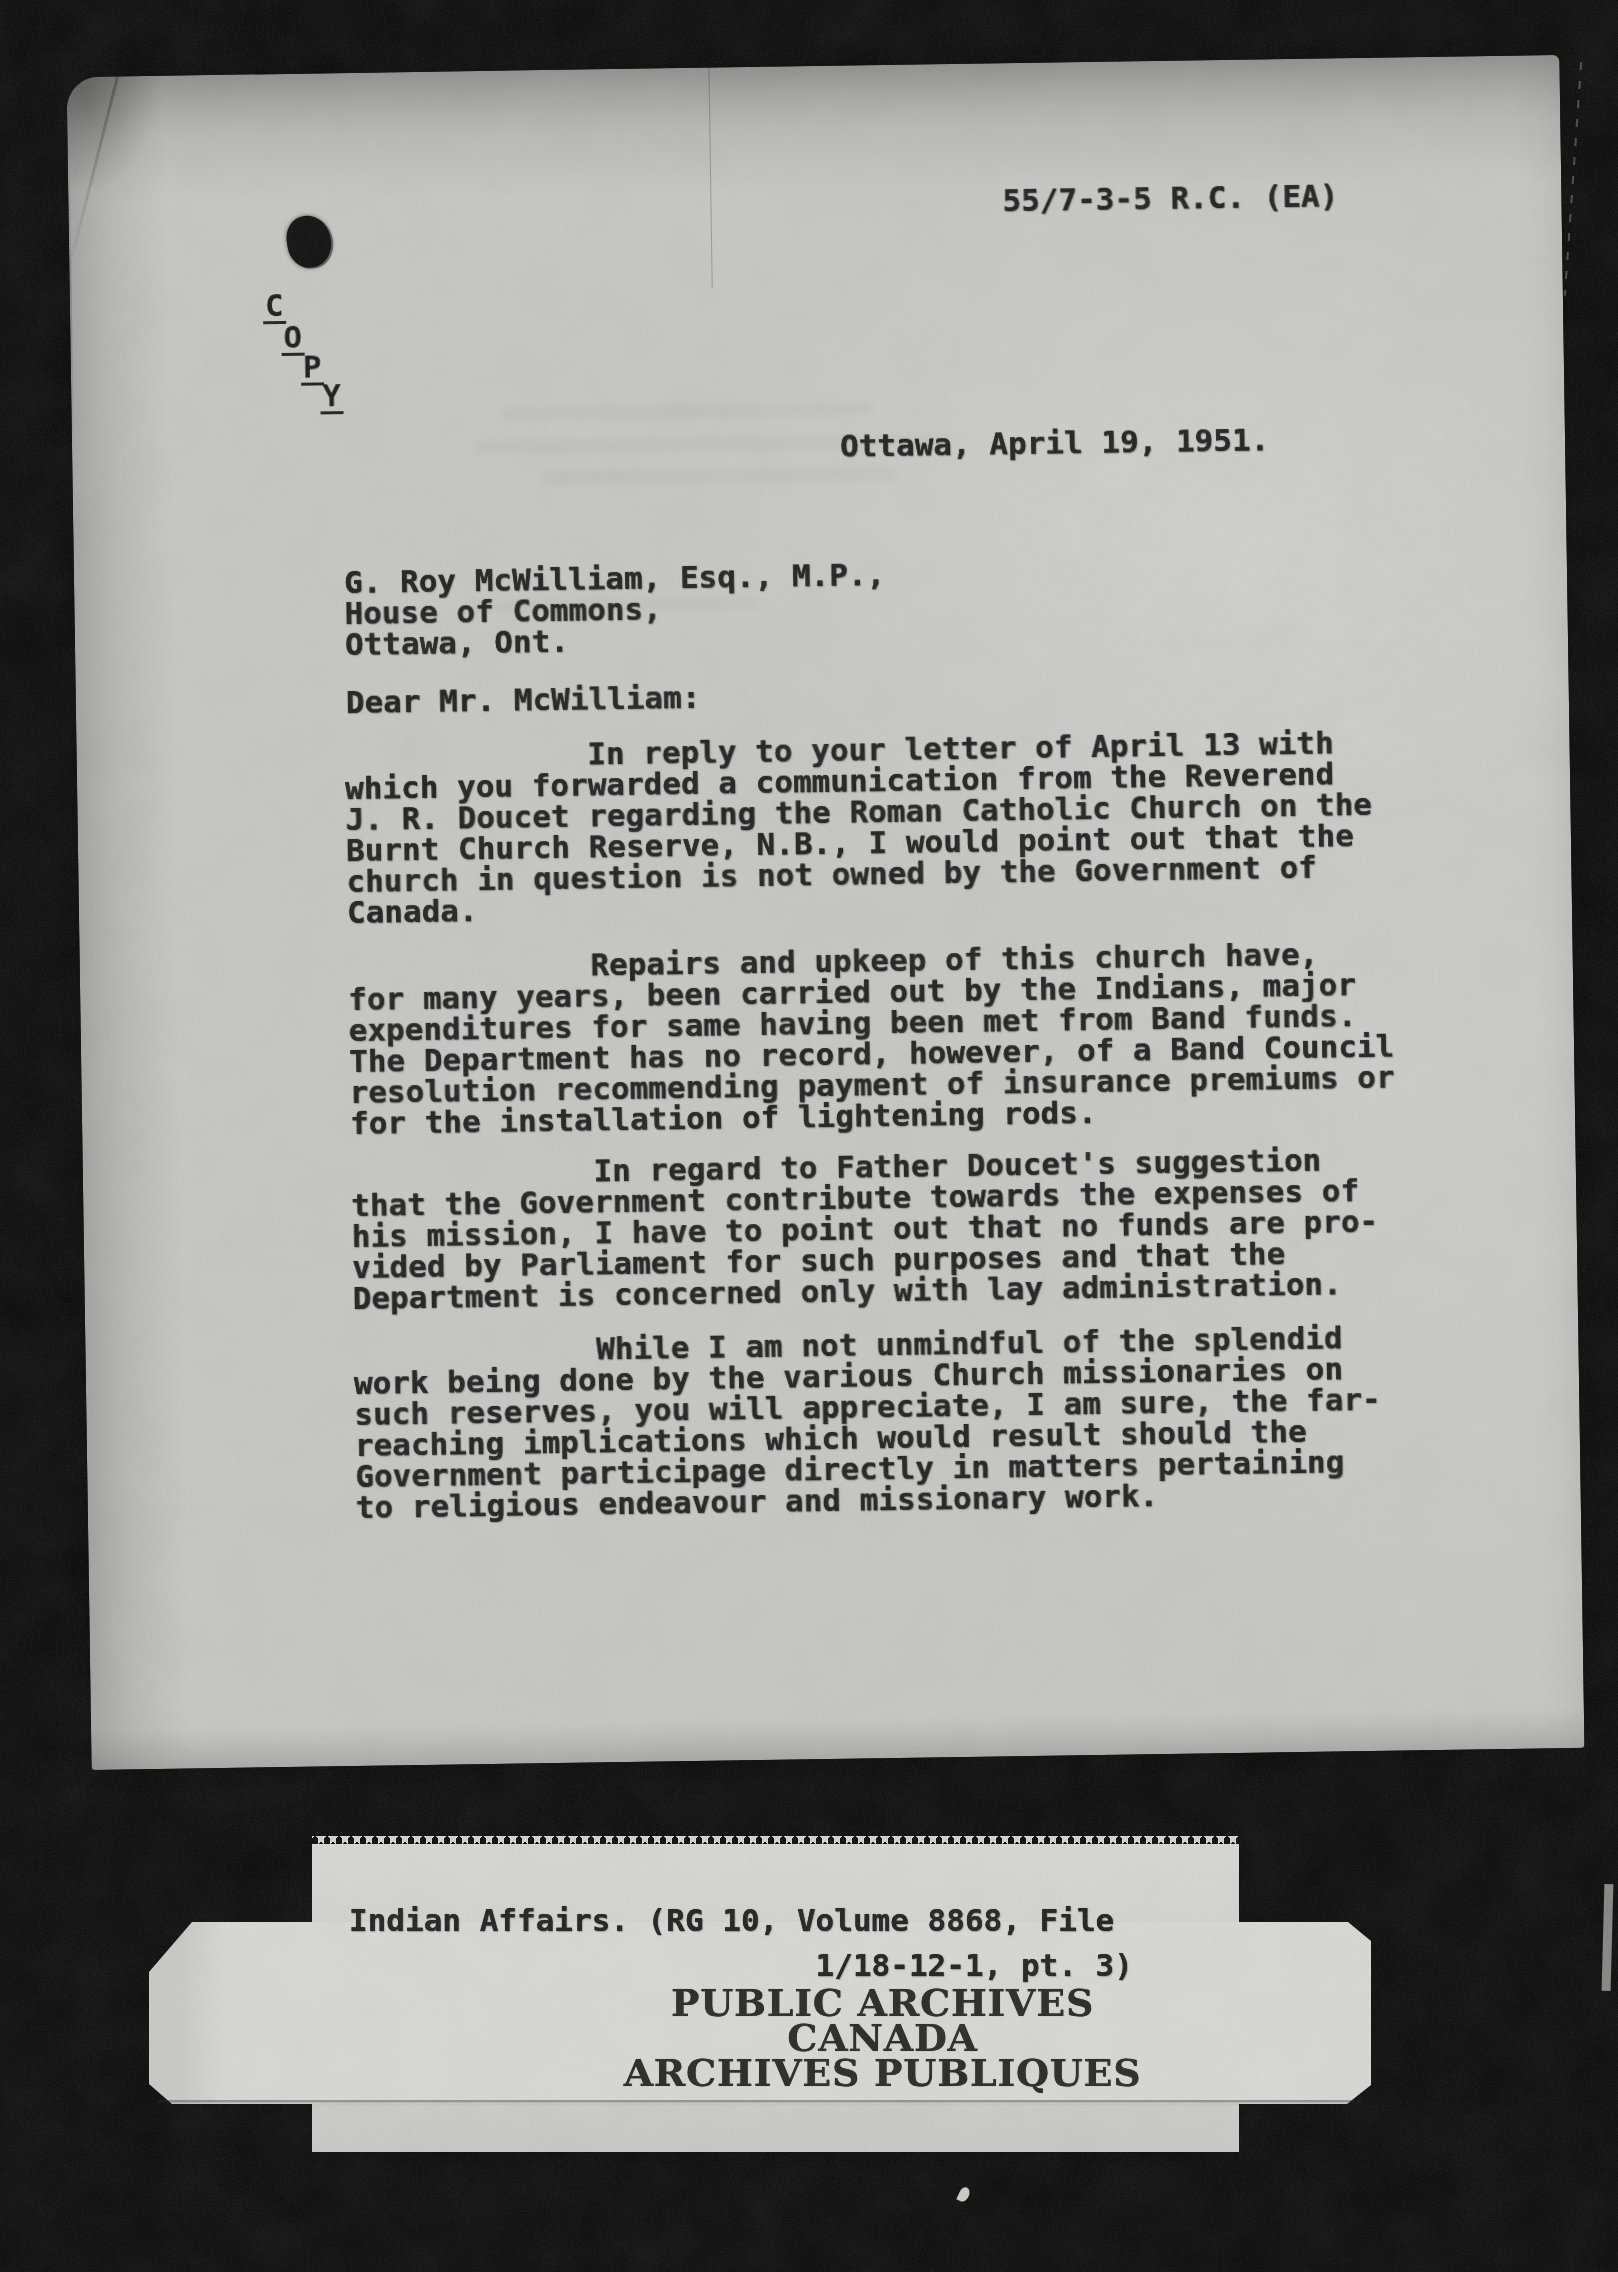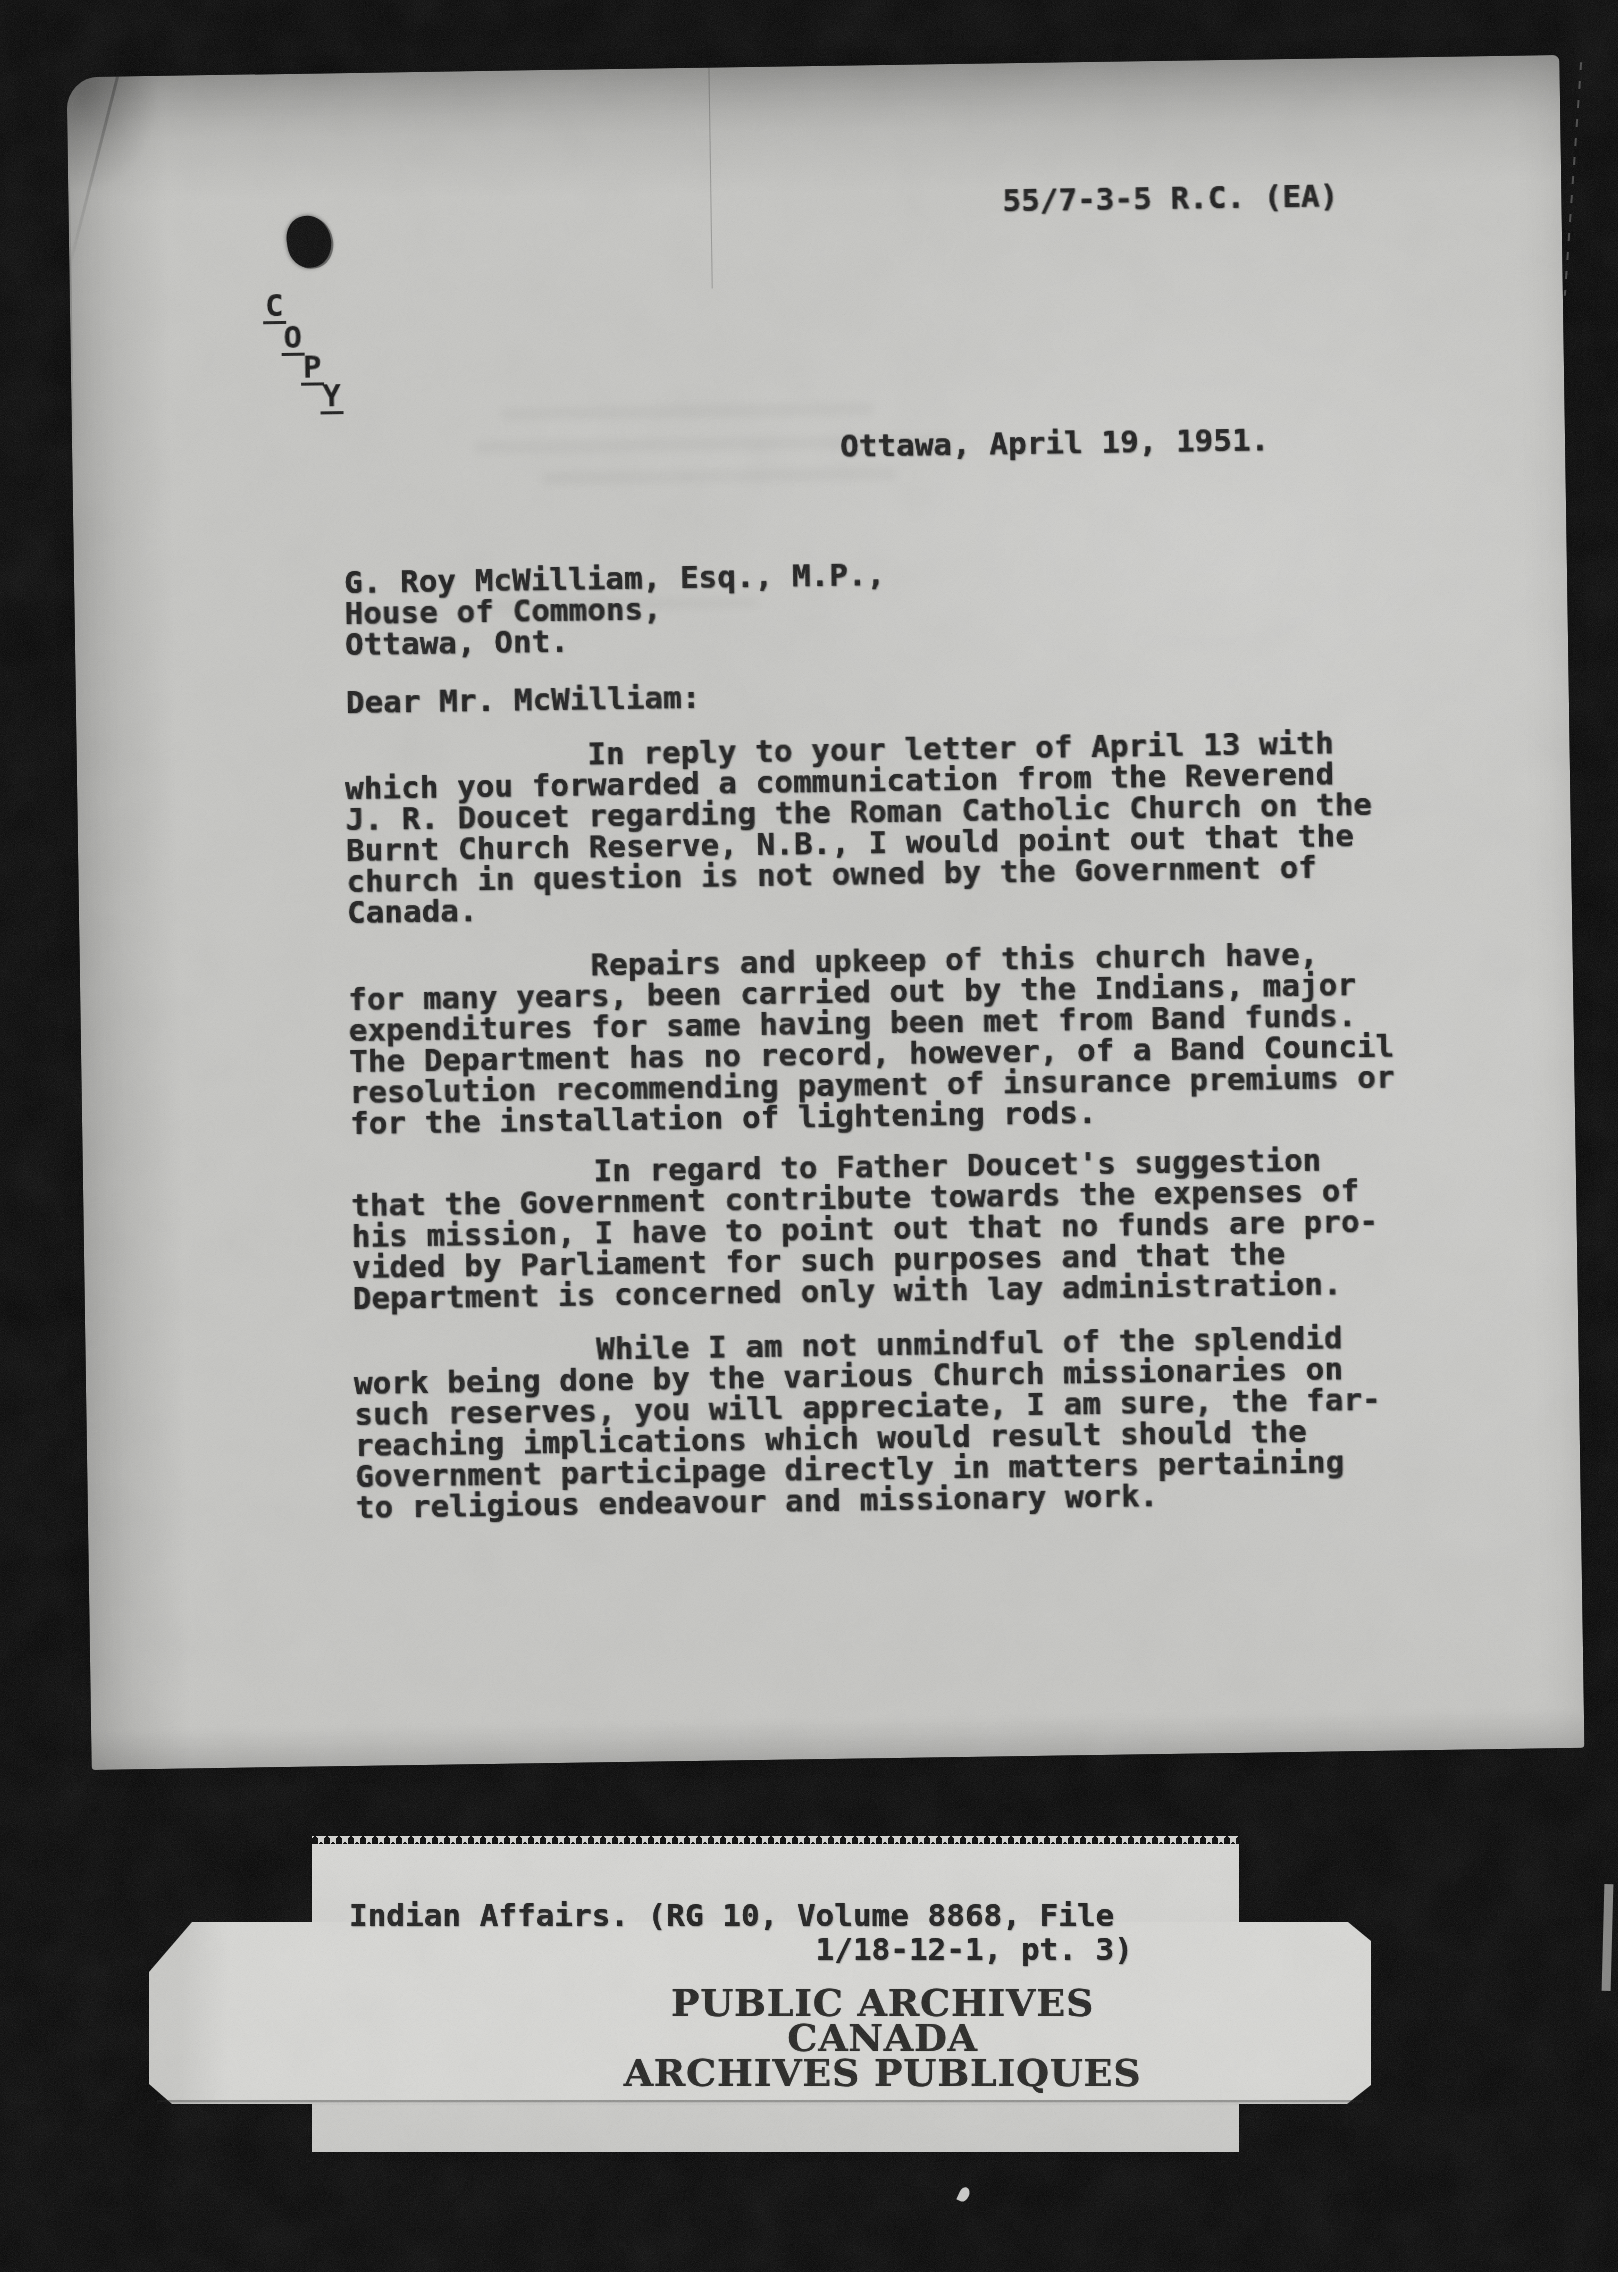--- a/index.html
+++ b/index.html
@@ -68,21 +68,21 @@
   .teeth{position:absolute;left:0;top:-8px;width:100%;height:8px;
         background:
           linear-gradient(-135deg, #d3d3d0 6px, transparent 0) 0 0/12px 8px repeat-x,
           linear-gradient(135deg, #d3d3d0 6px, transparent 0) 6px 0/12px 8px repeat-x;}
   .card-b{position:absolute;left:149px;top:1922px;width:1222px;height:182px;
         background:linear-gradient(90deg, rgba(0,0,0,.07) 0 33px, rgba(0,0,0,0) 80px), #d8d8d5;
         clip-path:polygon(43px 0, calc(100% - 23px) 0, 100% 19px, 100% calc(100% - 19px),
                   calc(100% - 24px) 100%, 23px 100%, 0 calc(100% - 20px), 0 50px);}
   .edge-line{position:absolute;left:157px;top:2100px;width:1206px;height:2px;
         background:rgba(30,30,30,.38);box-shadow:0 1.3px 2px rgba(30,30,30,.25);}
-  .citation{left:349px;top:1898px;line-height:34px;}
+  .citation{left:349px;top:1898px;line-height:45px;}
   .stamp{position:absolute;left:149px;top:1985px;width:1467px;text-align:center;}
   .stamp-line{font-family:"DejaVu Serif","Liberation Serif",serif;font-weight:700;
         font-size:38px;line-height:35px;color:#232321;letter-spacing:0.7px;
         text-shadow:0 0 0.7px rgba(25,25,25,.9);filter:blur(0.2px);}
 
   
   .scratch{position:absolute;left:1572px;top:62px;width:2px;height:234px;transform:rotate(4deg);
         background:repeating-linear-gradient(180deg, rgba(225,225,225,.55) 0 8px, rgba(225,225,225,0) 8px 19px);
         opacity:.55;}
   .speck{position:absolute;left:959px;top:2187px;width:10px;height:14.7px;background:#e0e0de;

